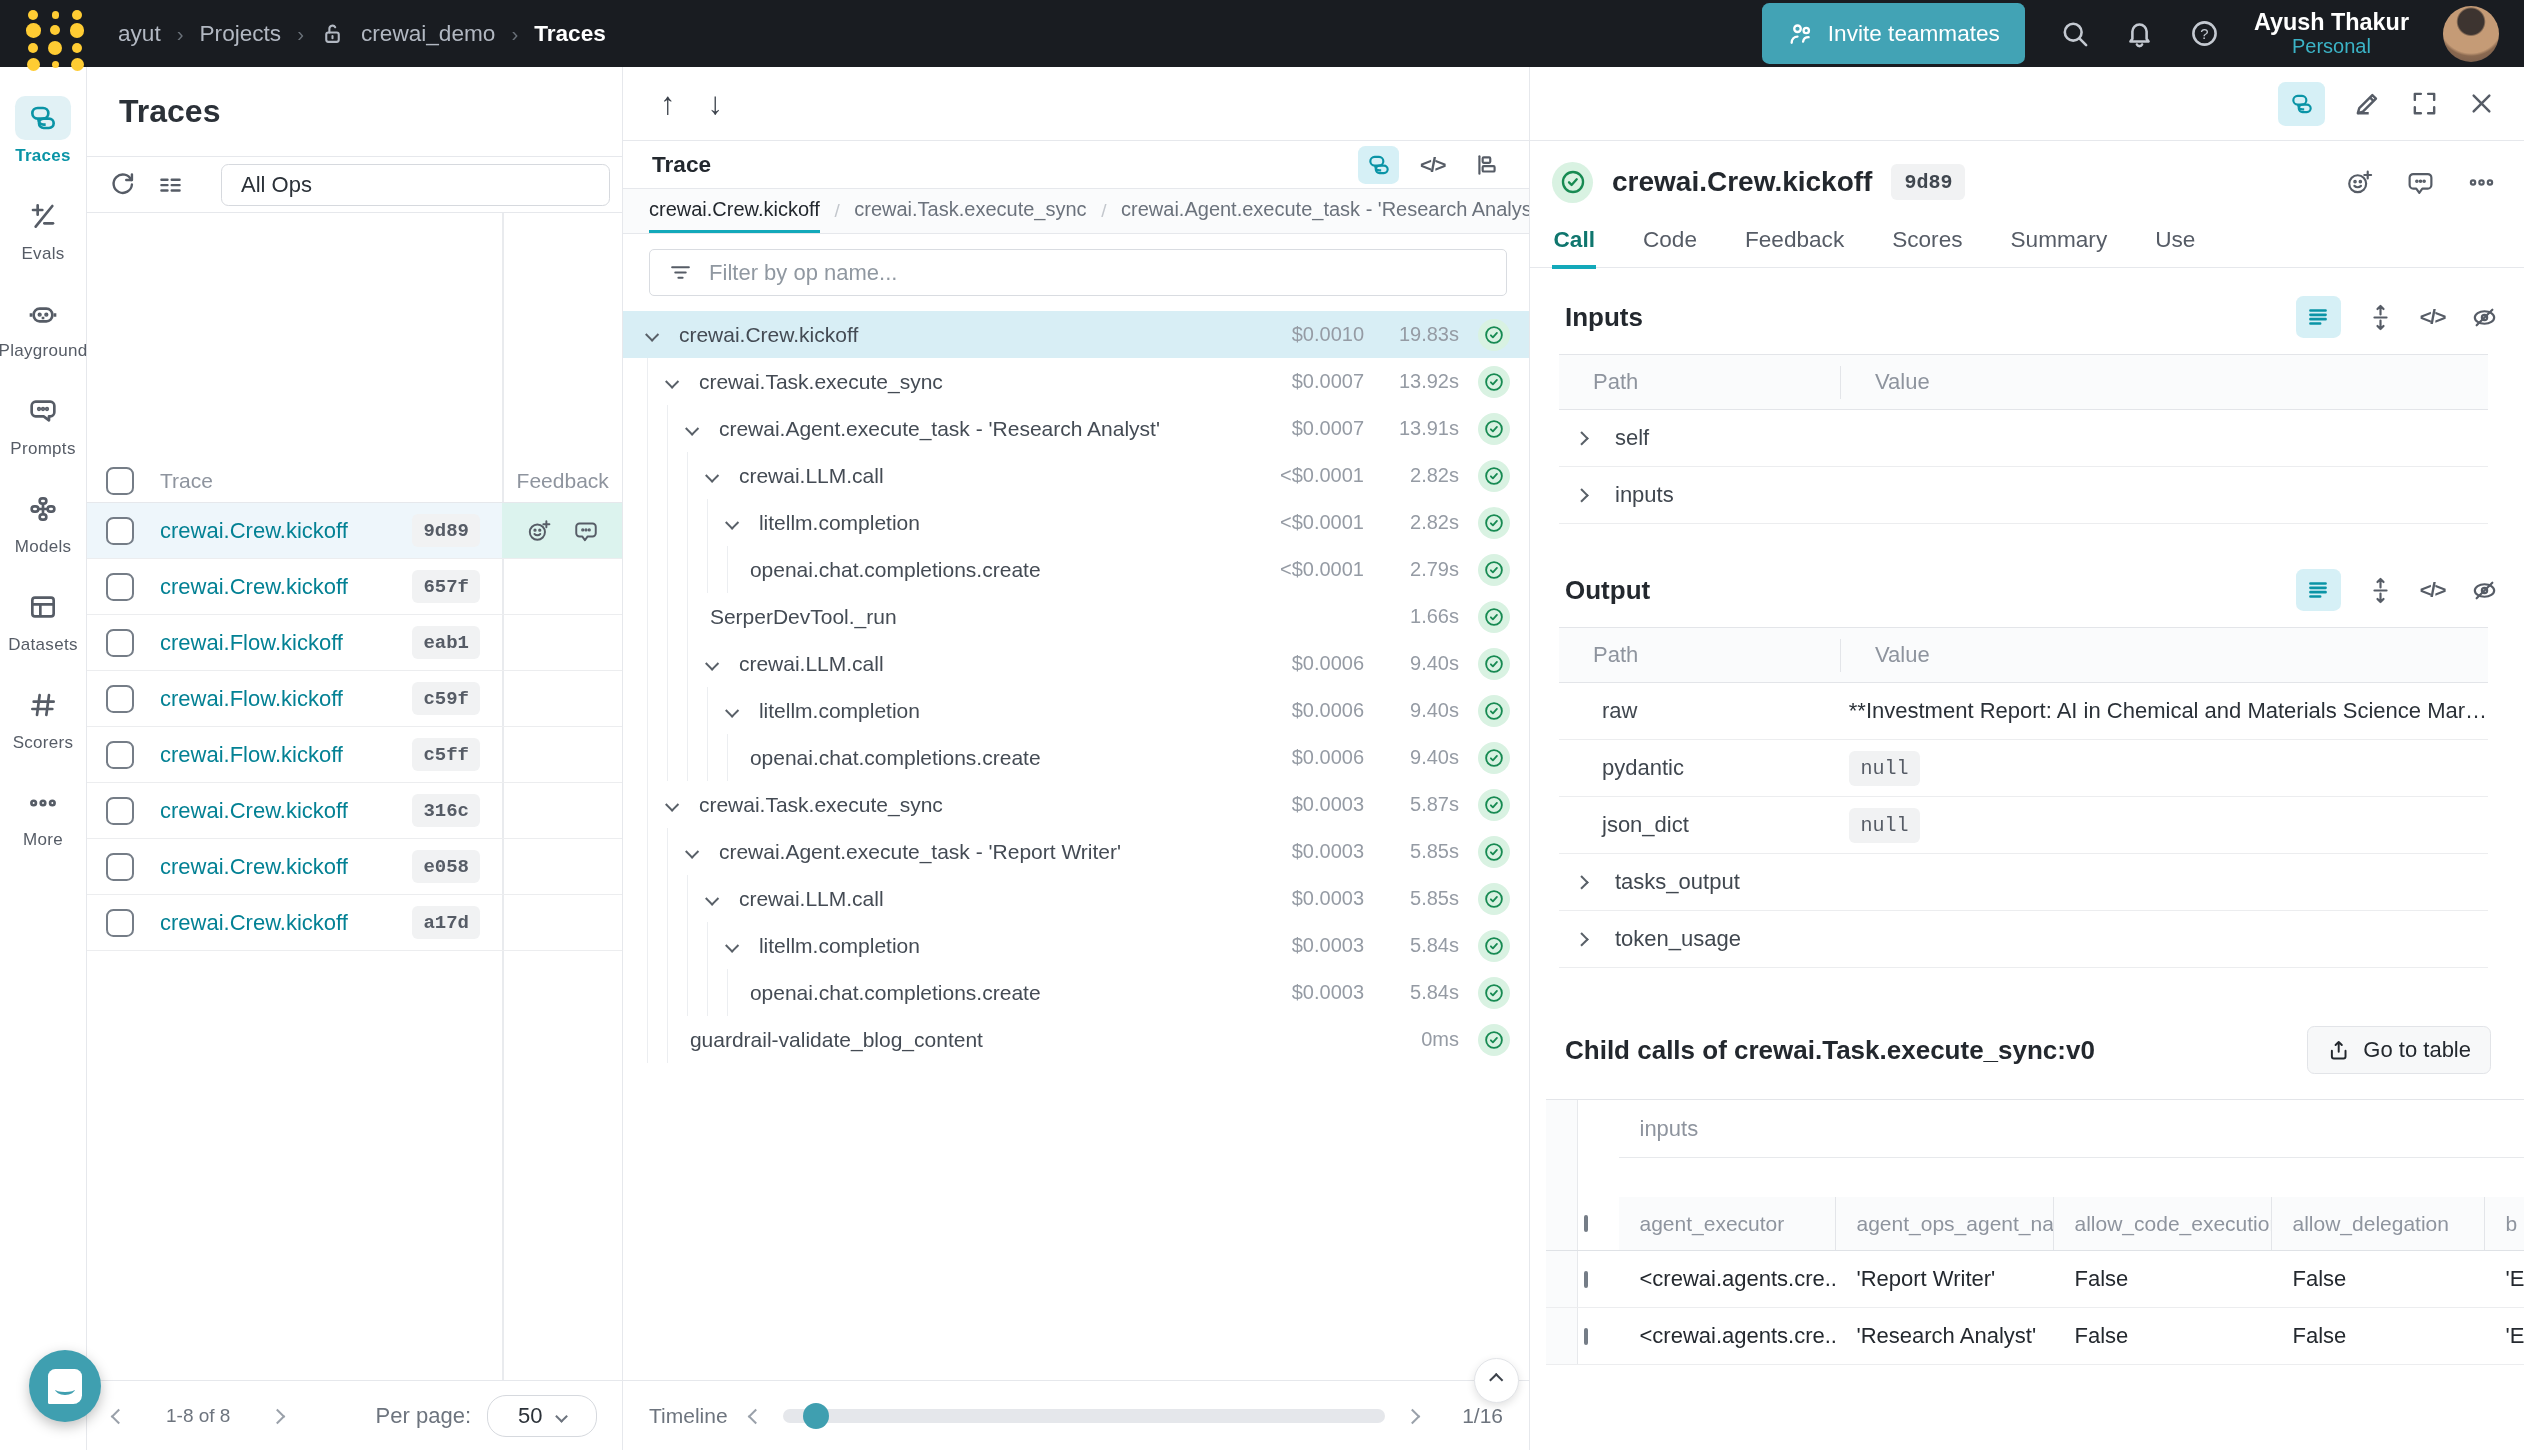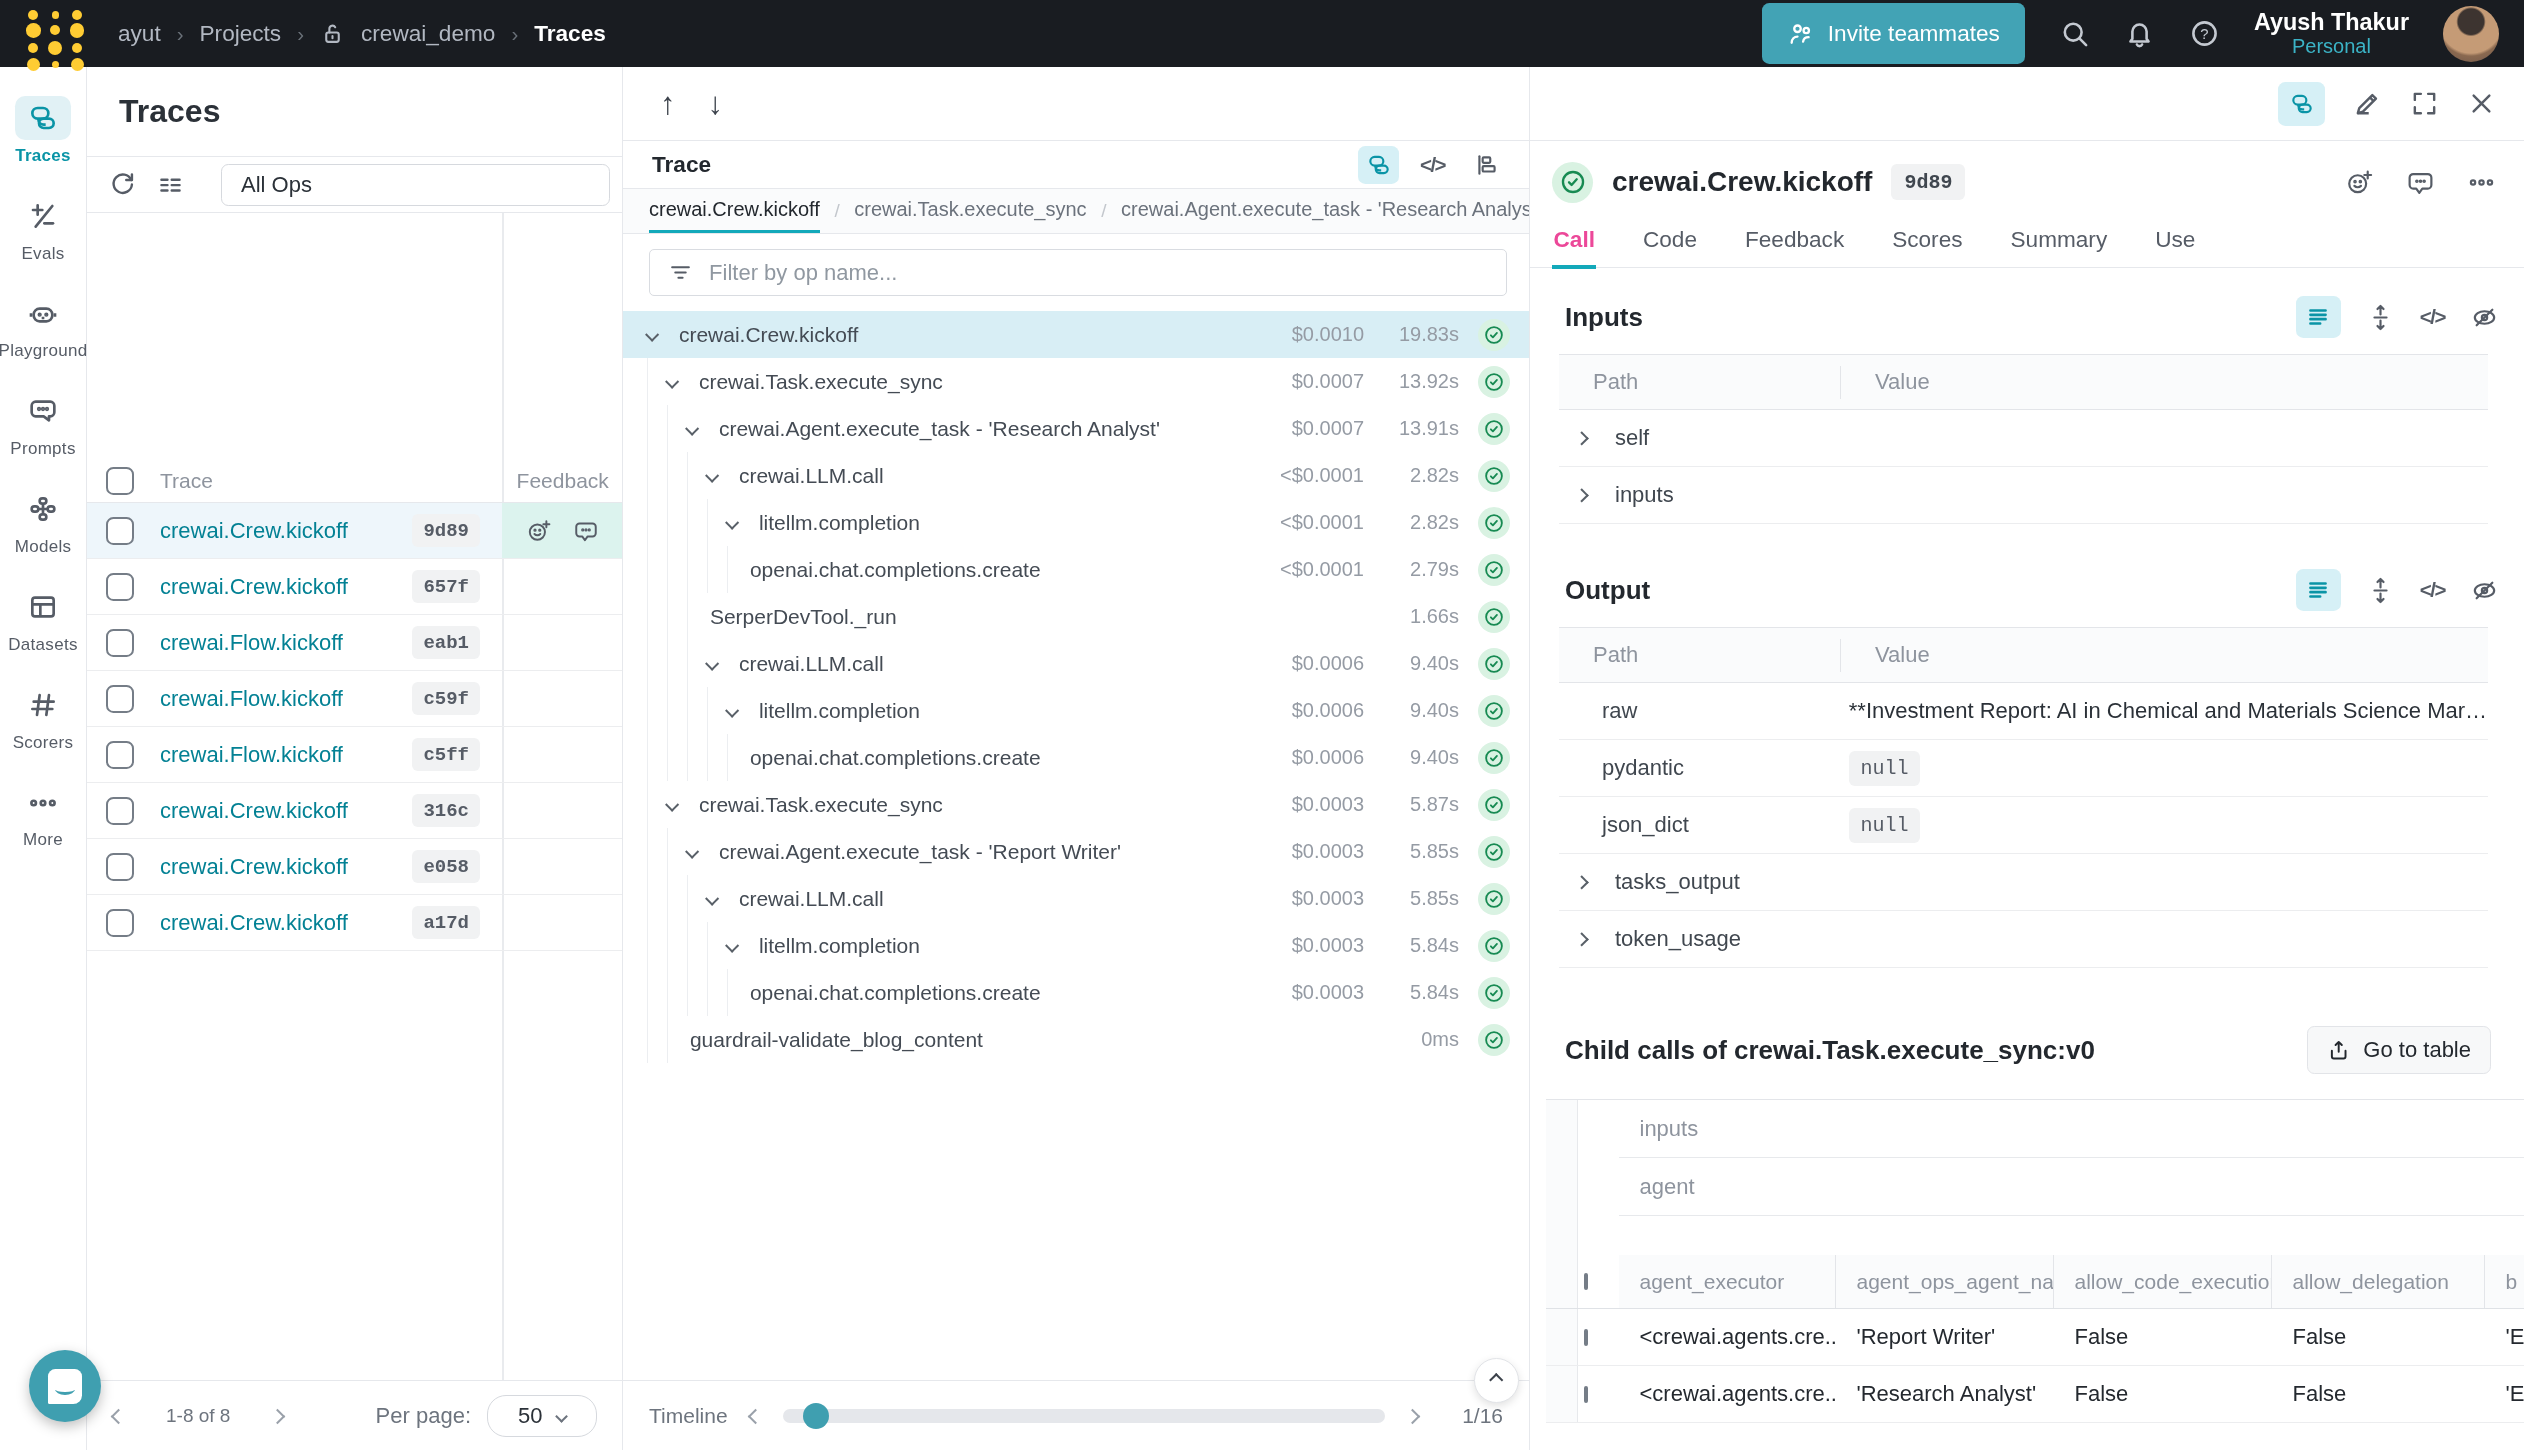--- a/index.html
+++ b/index.html
@@ -122,21 +122,21 @@
   .r-top .ic.plain{width:29px;height:29px;color:#565c66;}
   .call-hdr{display:flex;align-items:center;padding:20.5px 29px 4.4px 22px;gap:19px;}
   .ok-chip{width:41px;height:41px;border-radius:50%;background:#d9f2e2;display:flex;align-items:center;justify-content:center;flex:none;}
   .ok-chip svg{width:28px;height:28px;}
   .call-title{font-size:28px;font-weight:700;color:#23282e;}
   .call-id{background:#f1f2f3;color:#40474f;font-size:20px;font-weight:700;padding:6.6px 13px;border-radius:5.8px;}
   .call-hdr .icons{margin-left:auto;display:flex;gap:32px;color:#565c66;}
   .call-hdr .icons .ic{width:29px;height:29px;}
   .r-tabs{display:flex;gap:45px;padding:0 0 0 22px;border-bottom:1.5px solid #e6e8ec;margin-top:10.2px;}
   .r-tab{font-size:22.6px;color:#565c66;padding:10.2px 1.5px 11.7px;border-bottom:4.4px solid transparent;margin-bottom:-1.5px;}
-  .r-tab.active{color:#ec4899;font-weight:700;border-bottom-color:#13a9ba;}
+  .r-tab.active{color:#0f766e;font-weight:700;border-bottom-color:#13a9ba;}
   .r-scroll{flex:1;overflow:hidden;padding-bottom:14.6px;}
   .sec-hdr{display:flex;align-items:center;padding:0 26px 0 35px;margin-top:28px;}
   .sec-hdr .ttl{font-size:26px;font-weight:700;color:#23282e;}
   .sec-hdr .tools{margin-left:auto;display:flex;align-items:center;gap:25px;}
   .sec-hdr .chip{width:45px;height:42px;}
   .kv-table{margin:16px 37px 0 29px;}
   .kv-head{display:grid;grid-template-columns:281px 1fr;background:#fafbfc;border-top:1.5px solid #e3e5e9;border-bottom:1.5px solid #e3e5e9;height:56px;align-items:center;}
   .kv-head div{font-size:22px;color:#8e949e;padding-left:34px;}
   .kv-head div:last-child{border-left:1.5px solid #e3e5e9;height:60%;display:flex;align-items:center;}
   .kv-row{display:grid;grid-template-columns:281px 1fr;align-items:center;height:57px;border-bottom:1.5px solid #ecedef;}
@@ -971,25 +971,20 @@
             </span>
           <span>Go to table</span>
         </button>
       </div>
       <div class="ct" id="child-table">
           <div class="ct-row ct-grow">
             <div class="ct-gut"></div>
             <div></div>
             <div class="ct-glabel">inputs</div>
           </div>
-          <div class="ct-row ct-grow">
-            <div class="ct-gut"></div>
-            <div></div>
-            <div class="ct-glabel">agent</div>
-          </div>
           <div class="ct-row ct-spacer">
             <div class="ct-gut"></div>
           </div>
           <div class="ct-row ct-lhdr">
             <div class="ct-gut"></div>
             <div><span class="cbx"></span></div>
             <div class="ct-col">agent_executor</div>
             <div class="ct-col">agent_ops_agent_nan</div>
             <div class="ct-col">allow_code_execution</div>
             <div class="ct-col">allow_delegation</div>

